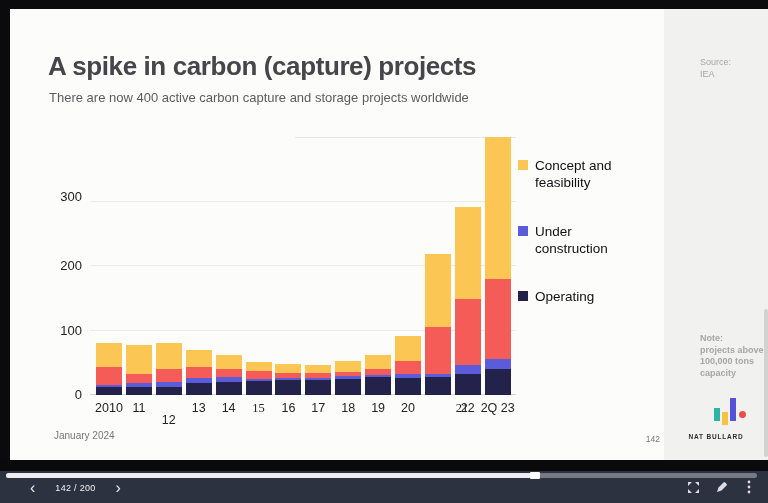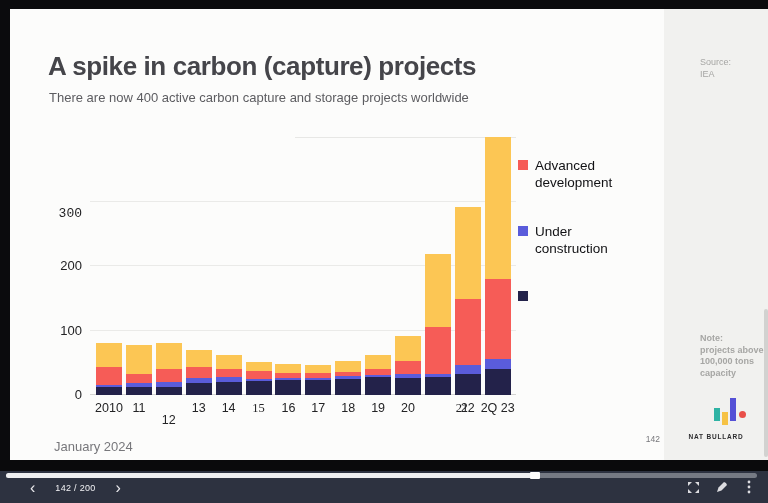--- a/index.html
+++ b/index.html
@@ -24,21 +24,21 @@
   .ytick { position:absolute; width:44px; right: auto; left:28px; text-align:right; font-size:13px; color:#232325; }
   .bar-col { position:absolute; width:26px; bottom:0; }
   .bar-seg { position:absolute; left:0; width:26px; }
   .xlabel { position:absolute; top:264px; width:44px; text-align:center; font-size:12.5px; color:#232325; white-space:nowrap; }
 
   .legend { position:absolute; left:508px; top:148px; width:136px; display:flex; flex-direction:column; }
   .legend-item { height:65.5px; display:flex; align-items:flex-start; }
   .legend-swatch { width:10px; height:10px; margin-top:3px; margin-right:7px; flex:none; }
   .legend-label { font-size:13.5px; line-height:17px; color:#111114; width:105px; }
 
-  .slide-footer-date { position:absolute; left:44px; top:430px; font-size:13px; color:#77777b; }
+  .slide-footer-date { position:absolute; left:44px; top:421px; font-size:10px; color:#77777b; }
   .slide-footer-page { position:absolute; left:600px; top:425px; width:50px; text-align:right; font-size:8.5px; color:#77777b; }
 
   
   .side-panel { position:absolute; left:654px; top:0; width:104px; height:451px; background:#f1f1ef; }
   .panel-note { position:absolute; left:36px; font-size:9px; line-height:11.5px; color:#a6a6a4; }
   .note-source { top:48px; }
   .note-footnote { top:324px;font-weight:bold; }
 
   .brand-logo { position:absolute; left:50px; top:387px; width:32px; height:32px; }
   .brand-logo .bar { position:absolute; }
@@ -75,21 +75,21 @@
       <div class="line-400"></div>
 
       <div class="plot">
           <div class="gridline base" style="bottom: 0px;"></div>
           <div class="ytick" style="bottom: -7px;">0</div>
           <div class="gridline" style="bottom: 64.5px;"></div>
           <div class="ytick" style="bottom: 57.5px;">100</div>
           <div class="gridline" style="bottom: 129px;"></div>
           <div class="ytick" style="bottom: 122px;">200</div>
           <div class="gridline" style="bottom: 193.5px;"></div>
-          <div class="ytick" style="bottom: 174px; font-family: Liberation Mono, monospace;">300</div>
+          <div class="ytick" style="bottom: 191px;">300</div>
           <div class="bar-col" style="left: 86px; height: 258px;">
             <div class="bar-seg" style="bottom: 0px; height: 7.74px; background: rgb(35, 34, 74);"></div>
             <div class="bar-seg" style="bottom: 7.74px; height: 2.58px; background: rgb(90, 92, 219);"></div>
             <div class="bar-seg" style="bottom: 10.32px; height: 17.415px; background: rgb(246, 92, 87);"></div>
             <div class="bar-seg" style="bottom: 27.735px; height: 24.51px; background: rgb(252, 198, 84);"></div>
           </div>
           <div class="xlabel" style="left: 77px; text-align: center;">2010</div>
           <div class="bar-col" style="left: 115.9px; height: 258px;">
             <div class="bar-seg" style="bottom: 0px; height: 8.385px; background: rgb(35, 34, 74);"></div>
             <div class="bar-seg" style="bottom: 8.385px; height: 3.87px; background: rgb(90, 92, 219);"></div>
@@ -178,29 +178,30 @@
             <div class="bar-seg" style="bottom: 0px; height: 25.8px; background: rgb(35, 34, 74);"></div>
             <div class="bar-seg" style="bottom: 25.8px; height: 10.32px; background: rgb(90, 92, 219);"></div>
             <div class="bar-seg" style="bottom: 36.12px; height: 79.98px; background: rgb(246, 92, 87);"></div>
             <div class="bar-seg" style="bottom: 116.1px; height: 141.9px; background: rgb(252, 198, 84);"></div>
           </div>
           <div class="xlabel" style="left: 465.7px;">2Q 23</div>
         </div>
 
       <div class="legend">
           <div class="legend-item">
-            <span class="legend-swatch" style="background: rgb(246, 92, 87);"></span>
-            <span class="legend-label">Advanced development</span>
+            <span class="legend-swatch" style="background: rgb(252, 198, 84);"></span>
+            <span class="legend-label">Concept and feasibility</span>
           </div>
           <div class="legend-item">
             <span class="legend-swatch" style="background: rgb(90, 92, 219);"></span>
             <span class="legend-label">Under construction</span>
           </div>
           <div class="legend-item">
             <span class="legend-swatch" style="background: rgb(35, 34, 74);"></span>
+            <span class="legend-label">Operating</span>
           </div>
         </div>
 
       <span class="slide-footer-date">January 2024</span>
       <span class="slide-footer-page">142</span>
     </div>
 
     <div class="side-panel">
       <div class="panel-note note-source">
         <span>Source:</span><br>

